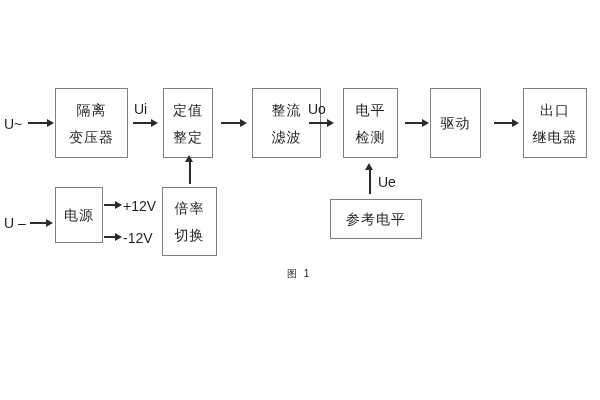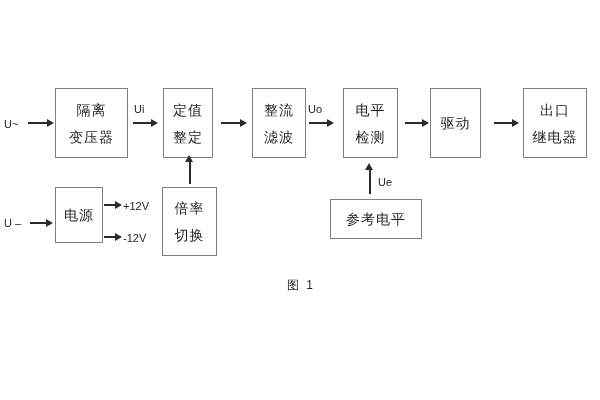--- a/index.html
+++ b/index.html
@@ -30,21 +30,21 @@
     align-items:center;
     justify-content:center;
     gap:13px;
     font-size:14px;
     color:var(--text);
     letter-spacing:1px;
     line-height:1;
   }
   .sig{
     position:absolute;
-    font-size:11px;
+    font-size:14px;
     color:var(--text);
     line-height:18px;
     white-space:nowrap;
   }
   .arr-r{
     position:absolute;
     height:1.5px;
     background:var(--arrow);
   }
   .arr-r::after{
@@ -63,42 +63,41 @@
   .arr-u::after{
     content:"";
     position:absolute;
     top:-6px;left:-4px;
     border-bottom:7px solid var(--arrow);
     border-left:4.5px solid transparent;
     border-right:4.5px solid transparent;
   }
   .caption{
     position:absolute;
-    font-size:12px;
+    font-size:10px;
     color:var(--text);
     letter-spacing:2px;
-    margin-top:10px;
   }
 </style>
 </head>
 <body>
 
 <div class="stage">
 
   <div class="box" style="left:55px;top:88px;width:73px;height:70px">
     <span>隔离</span>
     <span>变压器</span>
   </div>
 
   <div class="box" style="left:163px;top:88px;width:50px;height:70px">
     <span>定值</span>
     <span>整定</span>
   </div>
 
-  <div class="box" style="left:252px;top:88px;width:54px;height:70px">
+  <div class="box" style="left:252px;top:88px;width:69px;height:70px">
     <span>整流</span>
     <span>滤波</span>
   </div>
 
   <div class="box" style="left:343px;top:88px;width:55px;height:70px">
     <span>电平</span>
     <span>检测</span>
   </div>
 
   <div class="box" style="left:430px;top:88px;width:51px;height:70px">

